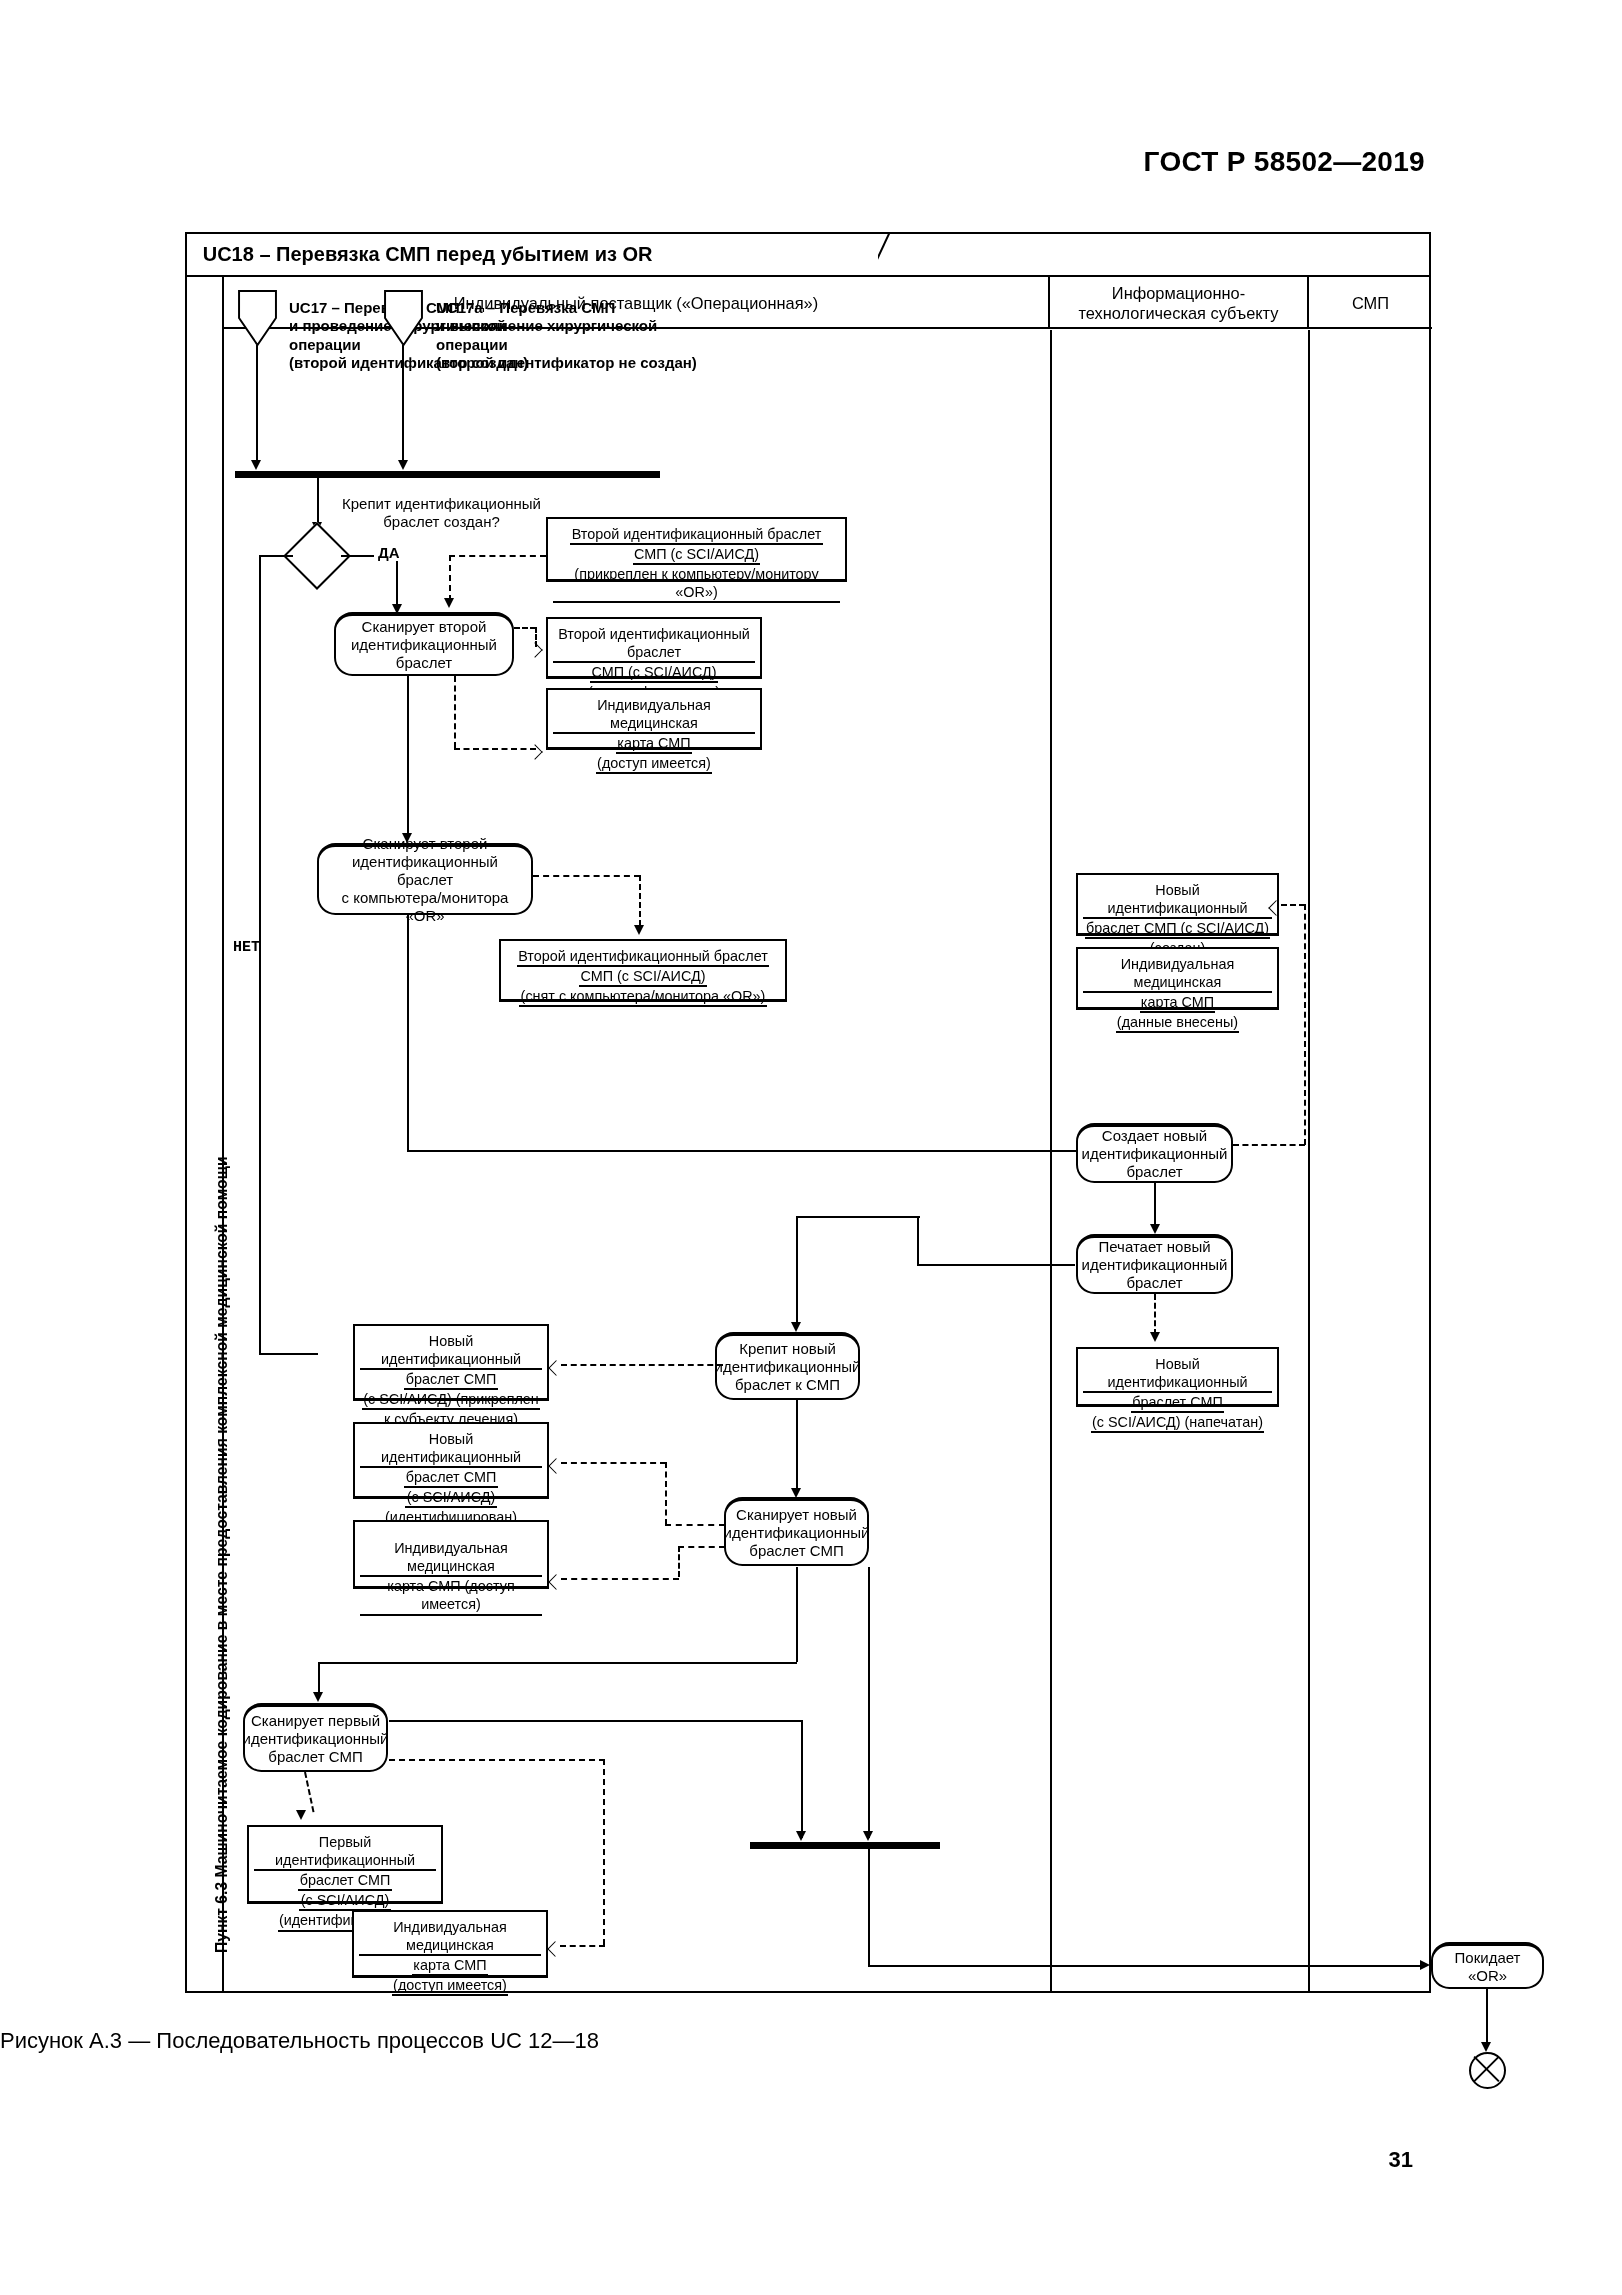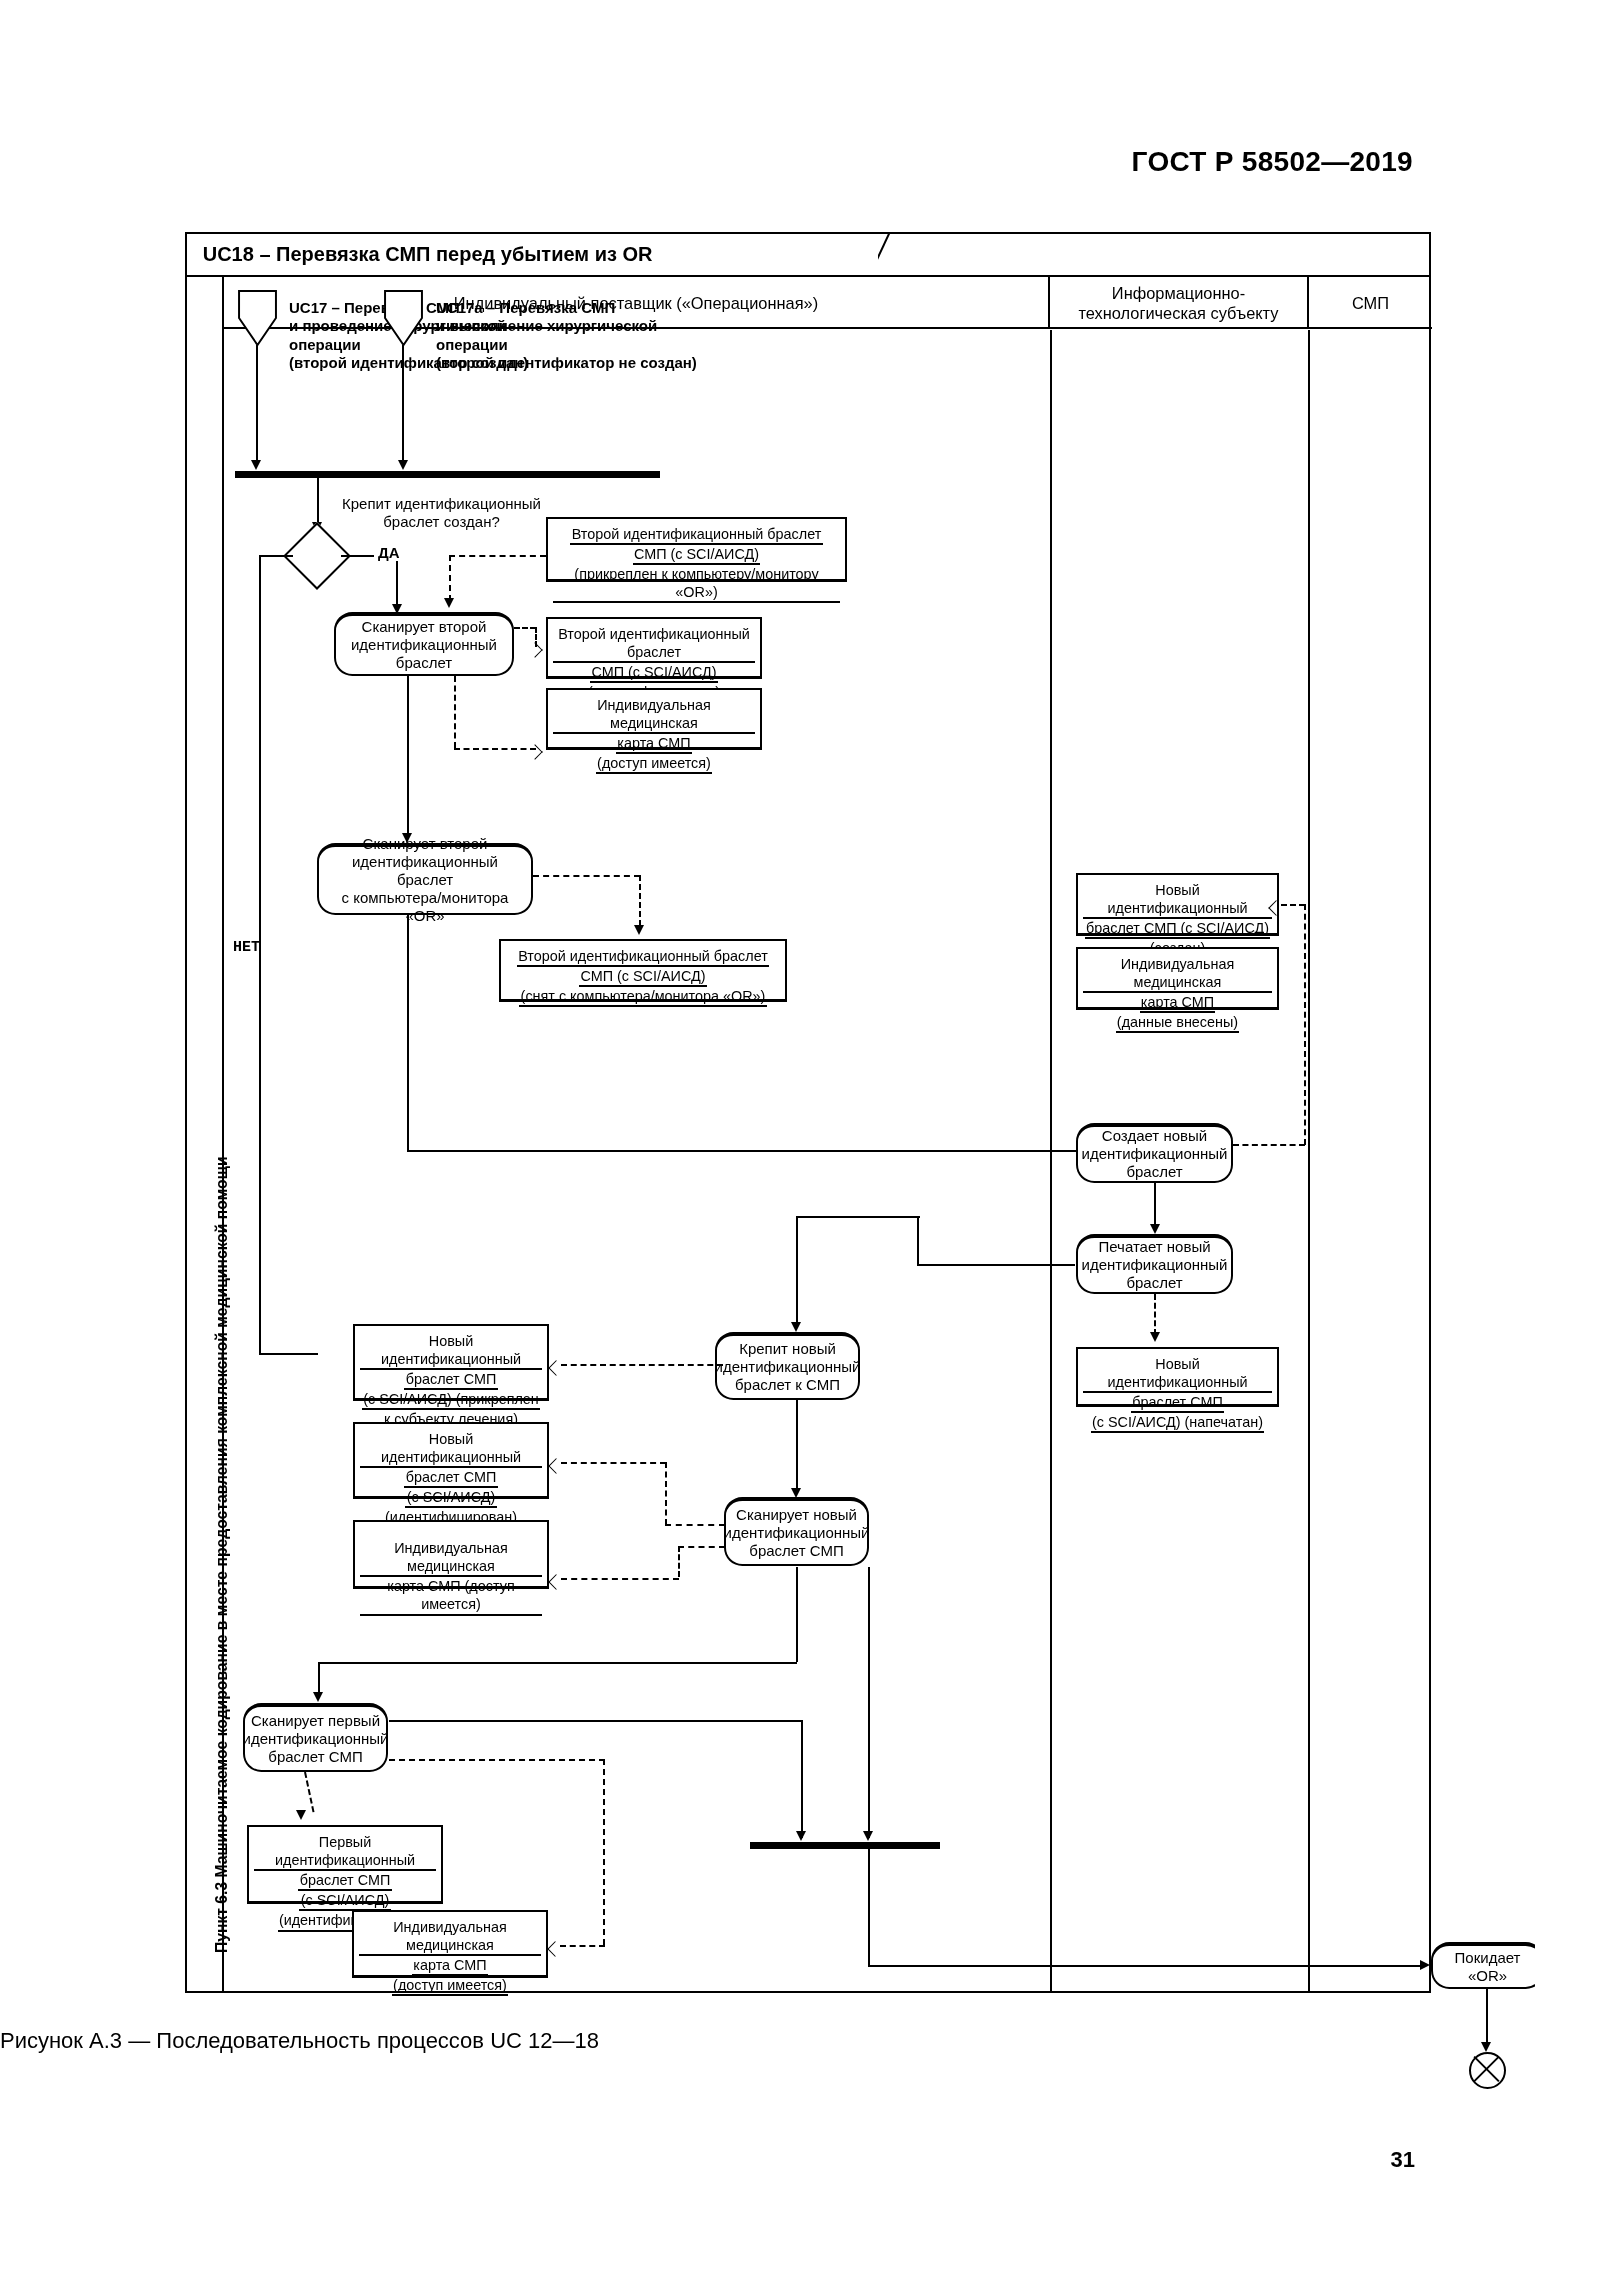--- a/index.html
+++ b/index.html
@@ -1,21 +1,21 @@
 <!DOCTYPE html>
 <html style="font-size:10.5px"><head>
 <meta charset="utf-8">
 <style>
   html,body{margin:0;padding:0;background:#fff;}
   body{font-family:"Liberation Sans",sans-serif;color:#000;}
-  .page{position:relative;width:1535px;height:2295px;background:#fff;overflow:hidden;}
+  .page{position:relative;width:1535px;height:2295px;background:#fff;overflow:hidden;padding-left:12px;}
 
   .hdr-std{position:absolute;right:122px;top:146px;font-size:28px;font-weight:bold;letter-spacing:0.3px;}
   .fig-caption{position:absolute;left:0;right:0;top:2028px;text-align:left;font-size:22px;}
-  .page-num{position:absolute;right:120px;top:2147px;font-size:22px;font-weight:bold;}
+  .page-num{position:absolute;right:134px;top:2147px;font-size:22px;font-weight:bold;}
 
   
   .frame{position:absolute;left:185px;top:232px;width:1246px;height:1761px;border:2px solid #000;box-sizing:border-box;}
   .title-bar{position:absolute;left:0;top:0;width:100%;height:43px;border-bottom:2.6px solid #000;box-sizing:border-box;}
   .title-bar .t{position:absolute;left:15.7px;top:9.2px;font-size:20px;font-weight:bold;}
   .title-cut{position:absolute;left:691px;top:0;width:39px;height:43px;overflow:hidden;}
   .title-cut i{position:absolute;display:block;width:2px;height:62px;background:#000;transform:rotate(25deg);transform-origin:top left;left:14.4px;top:-9.2px;}
 
   
   .side-strip{position:absolute;left:0;top:43px;width:37px;height:1715px;border-right:2px solid #000;box-sizing:border-box;}

